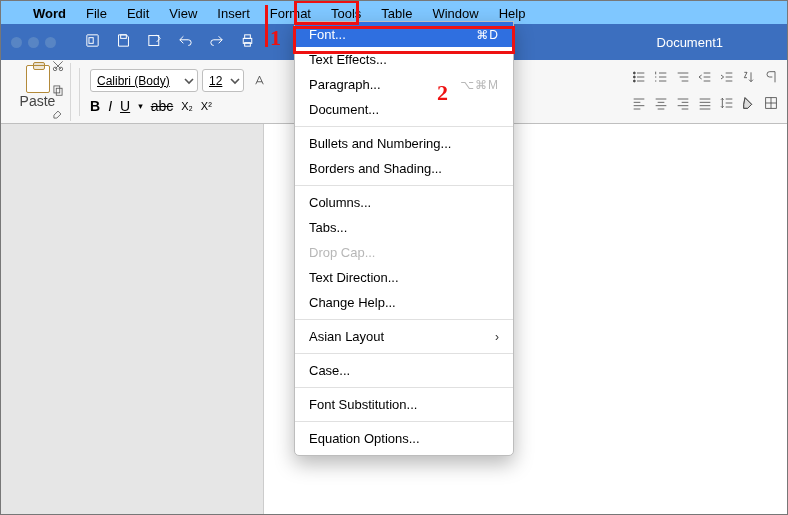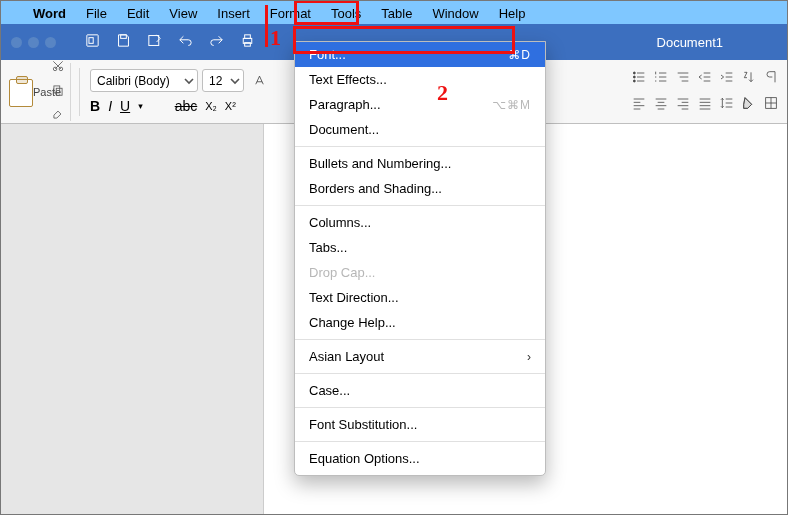--- a/index.html
+++ b/index.html
@@ -14,48 +14,48 @@
 .titlebar { height: 36px; background: #3c6fbf; display: flex; align-items: center; color: #fff; position: relative; }
 .tl { width: 11px; height: 11px; border-radius: 50%; margin-left: 6px; display: inline-block; }
 .tl1 { background: #5885c4; margin-left: 10px; }
 .tl2 { background: #5885c4; }
 .tl3 { background: #5885c4; }
 .titlebar .icons { display: flex; align-items: center; gap: 14px; margin-left: 28px; }
 .titlebar svg { width: 17px; height: 17px; fill: none; stroke: #fff; stroke-width: 1.4; }
 .titlebar .docname { position: absolute; right: 64px; font-weight: 400; font-size: 13px; }
 
 .ribbon { height: 64px; background: #f7f7f7; border-bottom: 1px solid #bfbfbf; display: flex; align-items: center; padding: 4px 8px; gap: 6px; }
-.paste-block { width: 62px; display: flex; flex-direction: row; align-items: center; font-size: 11px; color: #444; border-right: 1px solid #d7d7d7; height: 58px; padding-right: 4px;}
+.paste-block { width: 62px; display: flex; flex-direction: column; align-items: center; font-size: 14px; color: #444; border-right: 1px solid #d7d7d7; height: 58px; padding-right: 4px;}
 .paste-block .clip { width: 24px; height: 28px; border: 1px solid #b38a3a; border-radius: 2px; background: linear-gradient(#fff,#fff); position:relative; margin-top:2px;}
 .paste-block .clip::before{content:"";position:absolute;top:-4px;left:6px;width:10px;height:6px;border:1px solid #b38a3a;border-radius:2px;background:#b38a3a33;}
 .paste-side { display:flex; flex-direction:column; gap:6px; margin-left:-26px; margin-right:4px; }
 .paste-side svg{width:14px;height:14px;stroke:#555;fill:none;stroke-width:1.4;}
 .fontrow { display:flex; flex-direction:column; gap:6px; }
-.row1 { display:flex; align-items:center; gap:4px; }
+.row1 { display:flex; align-items:center; gap:4px;text-decoration:underline; }
 .combo { height:23px; background:#fff; border:1px solid #bfbfbf; border-radius:3px; display:flex; align-items:center; padding:0 16px 0 6px; font-size:12px; position:relative; }
 .combo .dd{ position:absolute; right:3px; top:5px; }
 .dd svg{width:10px;height:10px;stroke:#555;stroke-width:1.6;fill:none;}
 .combo.font { width:108px; }
 .combo.size { width:42px; }
 .ibtn { width:22px;height:22px;display:flex;align-items:center;justify-content:center;border-radius:3px; }
 .ibtn svg{width:15px;height:15px;stroke:#333;fill:none;stroke-width:1.2;}
 .row2 { display:flex; align-items:center; gap:8px; font-size:14px; }
 .row2 .b { font-weight:700; } .row2 .i{ font-style:italic;} .row2 .u{ text-decoration:underline;}
-.row2 .strike{text-decoration:line-through;margin-left:24px;} .row2 .sub{font-size:11px;} .row2 .sup{font-size:11px;}
+.row2 .strike{text-decoration:line-through;} .row2 .sub{font-size:11px;} .row2 .sup{font-size:11px;}
 .sep { width:1px; height:48px; background:#d7d7d7; margin:0 4px; }
 .right-tools { display:flex; flex-direction:column; gap:6px; margin-left:auto; }
 .rtrow{ display:flex; gap:6px; }
 .rtrow svg{width:16px;height:16px;stroke:#444;fill:none;stroke-width:1.2;}
 
 .workspace { display:flex; height: calc(515px - 23px - 36px - 64px - 2px); }
 .gutter { width:262px; background:#e6e6e6; }
 .page { flex:1; background:#fff; border-left:1px solid #ccc; }
 
 
-.menu { position:absolute; left:293px; top:40px; width:252px; background:#fff; border:1px solid #bdbdbd; border-radius:0 0 5px 5px; box-shadow:0 8px 20px rgba(0,0,0,0.28); font-size:13px; padding-bottom:4px; }
+.menu { position:absolute; left:293px; top:20px; width:220px; background:#fff; border:1px solid #bdbdbd; border-radius:0 0 5px 5px; box-shadow:0 8px 20px rgba(0,0,0,0.28); font-size:13px; padding-bottom:4px; }
 .menu .item { padding:5px 14px; display:flex; align-items:center; justify-content:space-between; cursor:default; }
 .menu .item.disabled { color:#b7b7b7; }
 .menu .item.sel { background:#2f6fe0; color:#fff; }
 .menu .shortcut { font-size:12px; letter-spacing:1px; }
 .menu .shortcut.dis { color:#b7b7b7; }
 .menu hr { border:none; border-top:1px solid #e0e0e0; margin:4px 0; }
 .menu .chev { font-size:12px; color:#333; }
 
 
 .ann1 { position:absolute; border:3px solid #e11; left:293px; top:-1px; width:65px; height:25px; pointer-events:none;}

